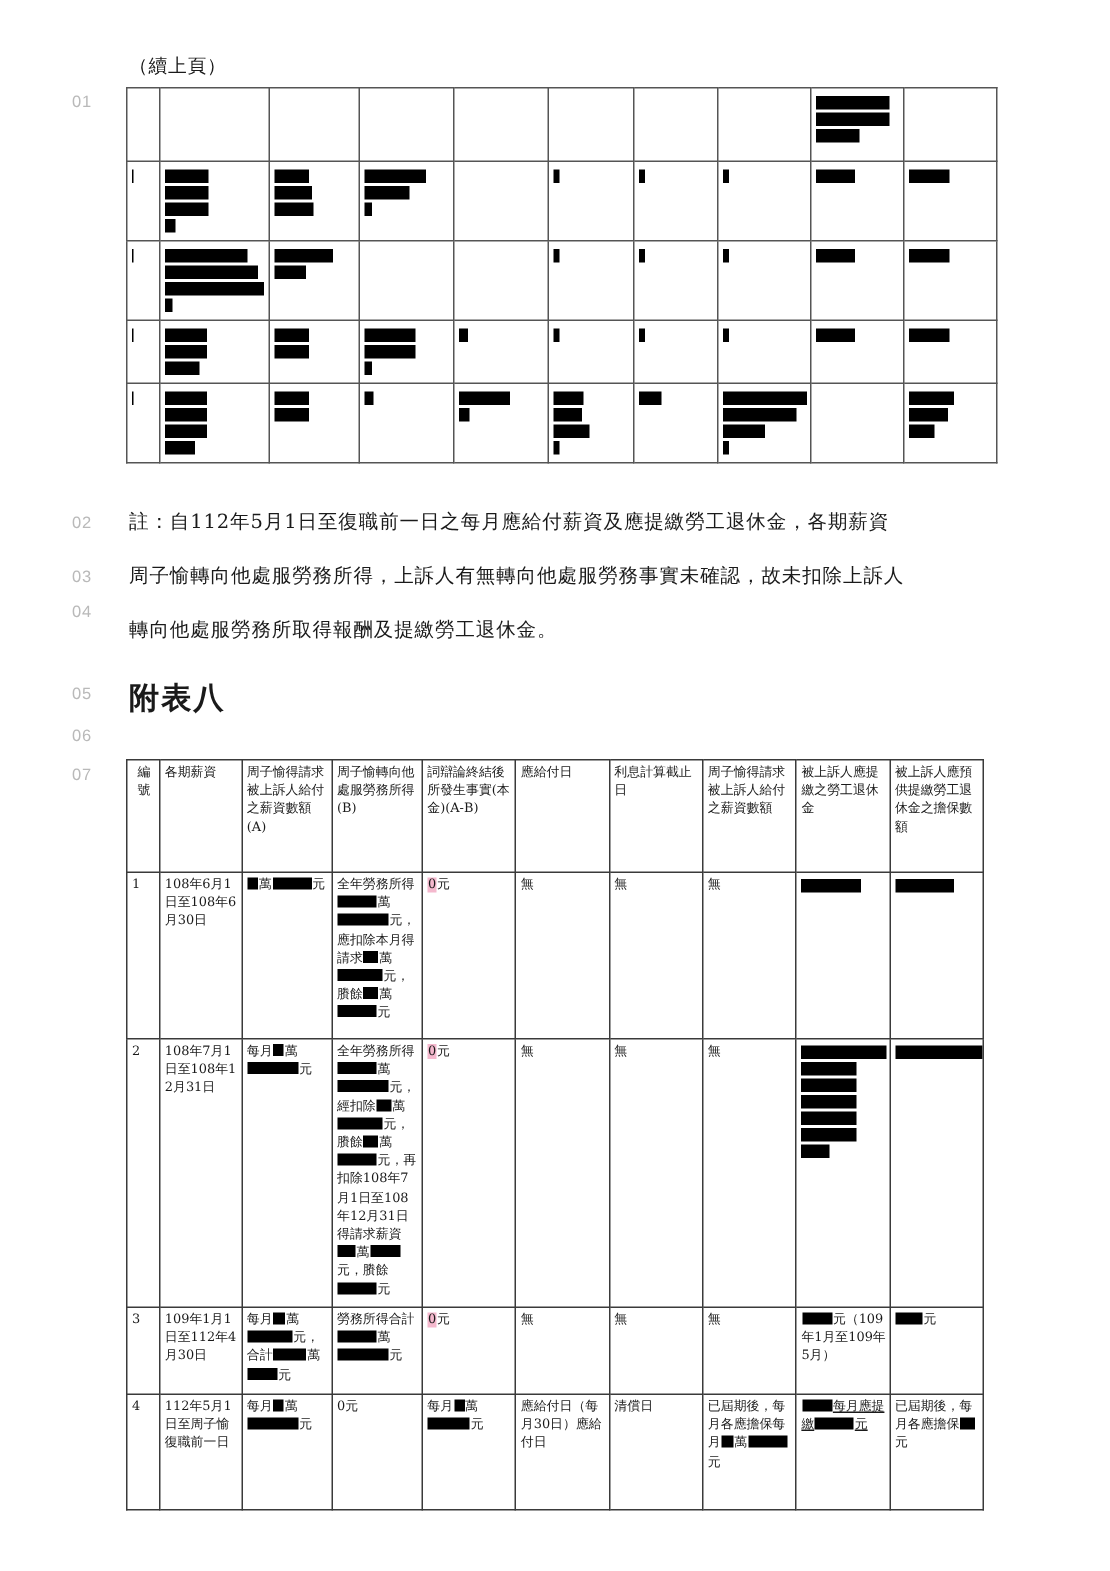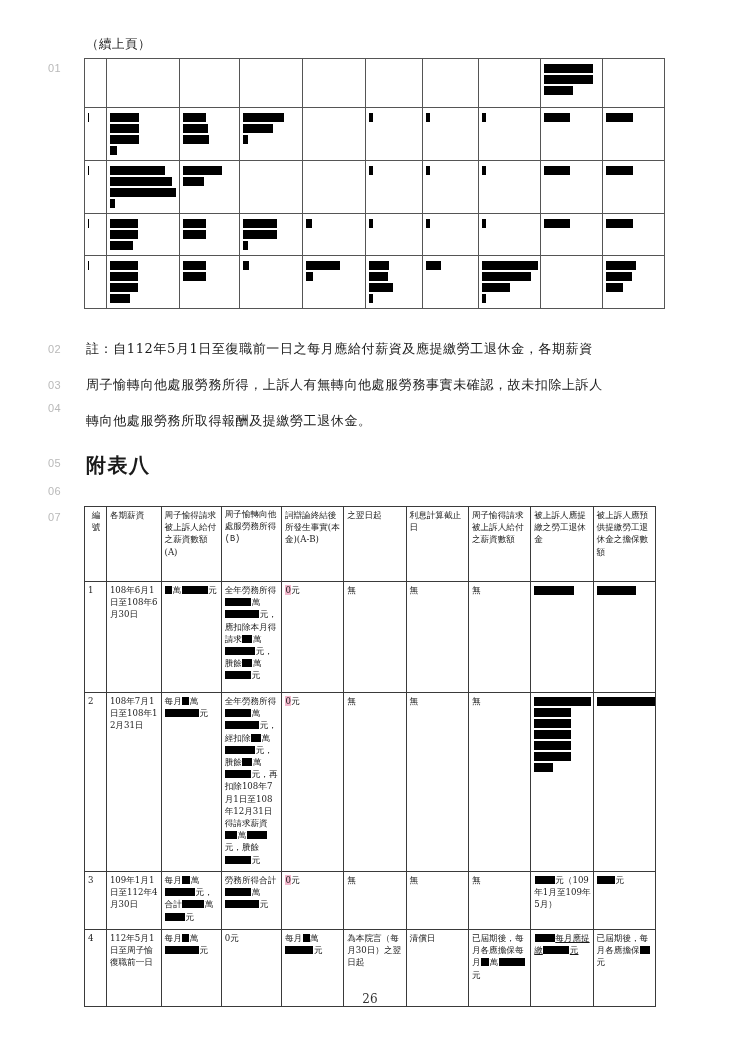--- a/index.html
+++ b/index.html
@@ -301,23 +301,23 @@
       <col style="width:57px">
         <col style="width:57px">
         <col style="width:57px">
       <col style="width:57px">
     </colgroup>
     <thead id="claim-head">
         <tr>
           <td class="hd" style="height: 70px; text-align: center;">編號</td>
           <td class="hd" style="height: 70px;">各期薪資</td>
           <td class="hd" style="height: 70px;">周子愉得請求被上訴人給付之薪資數額(A)</td>
-          <td class="hd" style="height: 70px; font-family: Liberation Mono, monospace;">周子愉轉向他處服勞務所得(B)</td>
+          <td class="hd" style="height: 70px;">周子愉轉向他處服勞務所得(B)</td>
           <td class="hd" style="height: 70px;">詞辯論終結後所發生事實(本金)(A-B)</td>
-          <td class="hd" style="height: 70px;">之翌日起</td>
+          <td class="hd" style="height: 70px;">應給付日</td>
           <td class="hd" style="height: 70px;">利息計算截止日</td>
           <td class="hd" style="height: 70px;">周子愉得請求被上訴人給付之薪資數額</td>
           <td class="hd" style="height: 70px;">被上訴人應提繳之勞工退休金</td>
           <td class="hd" style="height: 70px;">被上訴人應預供提繳勞工退休金之擔保數額</td>
         </tr>
       </thead>
     <tbody id="claim-body">
         <tr>
           <td style="height: 106px;">1</td>
           <td style="height: 106px;">108年6月1日至108年6月30日</td>
@@ -367,24 +367,23 @@
           <td style="height: 53px;">無</td>
           <td style="height: 53px;"><span class="ib" style="width:20px"></span>元（109年1月至109年5月）</td>
           <td style="height: 53px;"><span class="ib" style="width:18px"></span>元</td>
         </tr>
         <tr>
           <td style="height: 72px;">4</td>
           <td style="height: 72px;">112年5月1日至周子愉復職前一日</td>
           <td style="height: 72px;">每月<span class="ib" style="width:7px"></span>萬<br><span class="ib" style="width:34px"></span>元</td>
           <td style="height: 72px;">0元</td>
           <td style="height: 72px;">每月<span class="ib" style="width:7px"></span>萬<span class="ib" style="width:28px"></span>元</td>
-          <td style="height: 72px;">為本院言（每月30日）之翌日起</td>
+          <td style="height: 72px;">應給付日（每月30日）應給付日</td>
           <td style="height: 72px;">清償日</td>
           <td style="height: 72px;">已屆期後，每月各應擔保每月<span class="ib" style="width:8px"></span>萬<span class="ib" style="width:26px"></span>元</td>
           <td style="height: 72px; text-decoration: underline;"><span class="ib" style="width:20px"></span>每月應提繳<span class="ib" style="width:26px"></span>元</td>
           <td style="height: 72px; margin-left: 22px;">已屆期後，每月各應擔保<span class="ib" style="width:10px"></span>元</td>
         </tr>
       </tbody>
   </table>
 
-  <div class="pageno">26</div>
 
 </div>
 
 </body></html>

